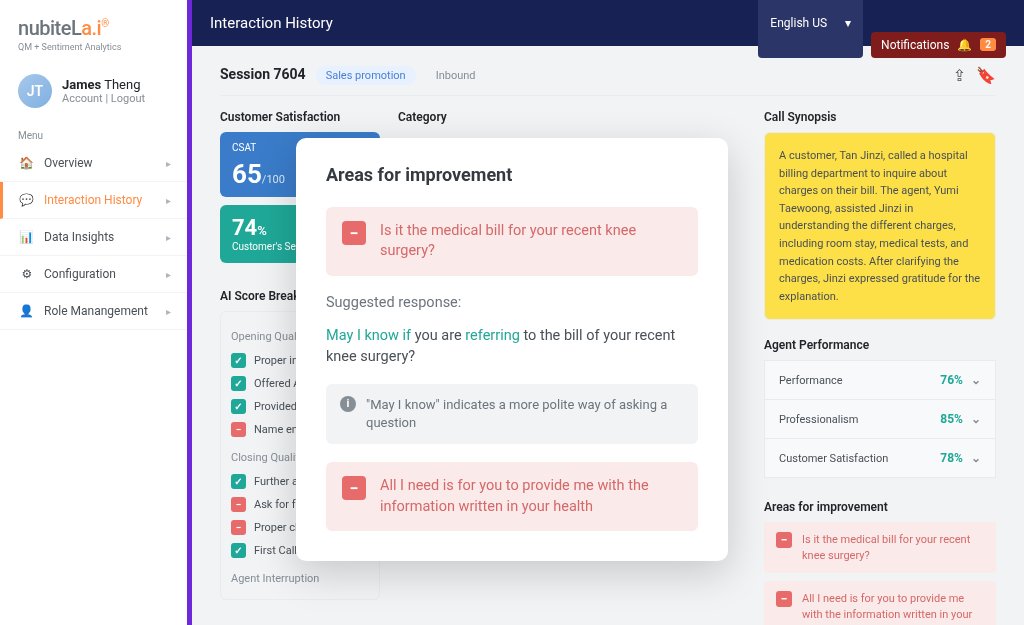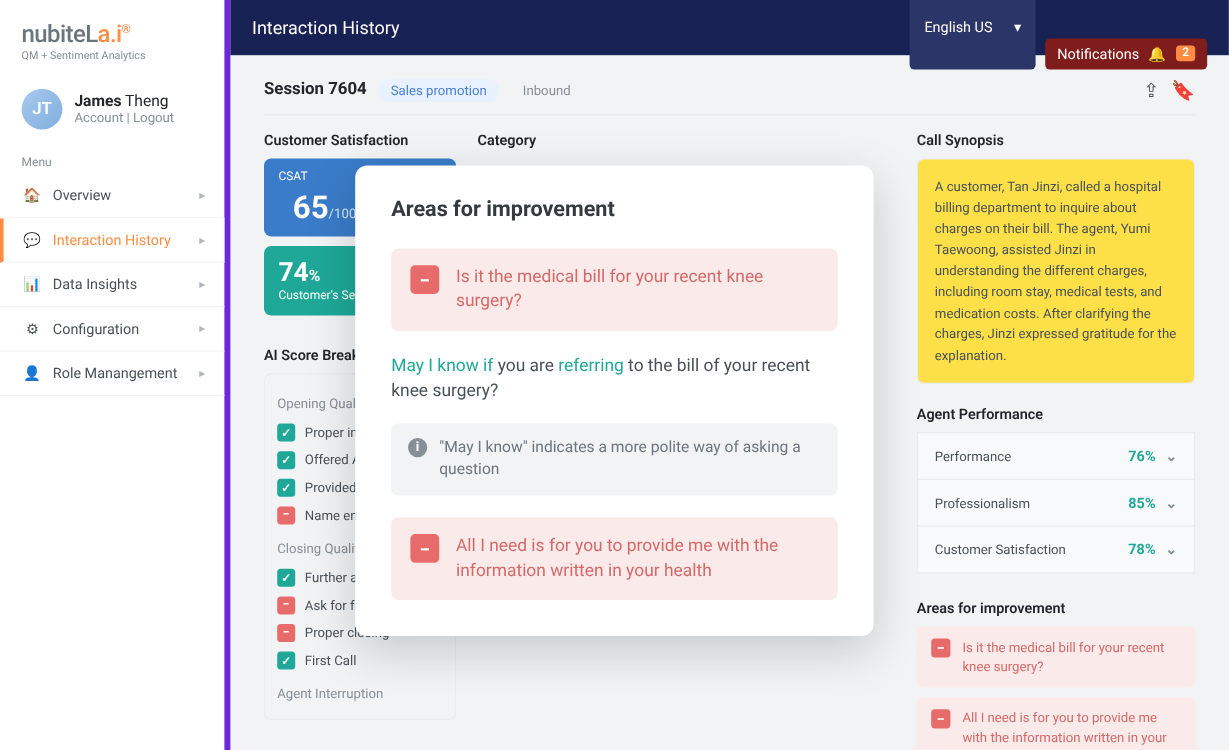--- a/index.html
+++ b/index.html
@@ -42,21 +42,21 @@
 
 .cols { display:flex; gap:18px;}
 .col-left { width: 160px; flex-shrink:0;}
 .col-mid { flex:1;}
 .col-right { width: 232px; flex-shrink:0;}
 
 .sec-label { font-size:12px; font-weight:600; color:#212529; margin-bottom:8px;}
 
 .csat-box { background:#3a7cc9; color:#fff; border-radius:6px; padding:10px 12px; margin-bottom:8px; position:relative;}
 .csat-top { font-size:10px; display:flex; justify-content:space-between; align-items:flex-start;}
-.csat-val { font-size:26px; font-weight:700; line-height:1;margin-left:12px;}
+.csat-val { font-size:26px; font-weight:700; line-height:1;}
 .csat-small { font-size:11px; opacity:0.8;}
 .heart { font-size:16px;}
 .sent-box { background:#1fa898; color:#fff; border-radius:6px; padding:10px 12px;}
 .sent-val { font-size:22px; font-weight:700;}
 .sent-pct { font-size:13px; font-weight:600;}
 .sent-sub { font-size:10px; line-height:1.3;}
 
 .breakdown { margin-top:26px;}
 .bd-sub { font-size:11px; color:#868e96; margin:10px 0 6px;}
 .bd-item { display:flex; align-items:center; gap:8px; font-size:11px; color:#495057; padding:4px 0;}
@@ -277,20 +277,21 @@
     </div>
   </div>
 </div>
 
 <div class="modal">
   <div class="modal-title">Areas for improvement</div>
   <div class="q-block">
     <span class="minus-lg">−</span>
     <span class="q-text">Is it the medical bill for your recent knee surgery?</span>
   </div>
+  <div class="sug-label">Suggested response:</div>
   <div class="sug-text">
     <span class="teal">May I know if</span><span> you are </span><span class="teal">referring</span><span> to the bill of your recent knee surgery?</span>
   </div>
   <div class="info-box">
     <span class="info-i">i</span>
     <span>"May I know" indicates a more polite way of asking a question</span>
   </div>
   <div class="q-block" style="margin-bottom:0;">
     <span class="minus-lg">−</span>
     <span class="q-text">All I need is for you to provide me with the information written in your health</span>

